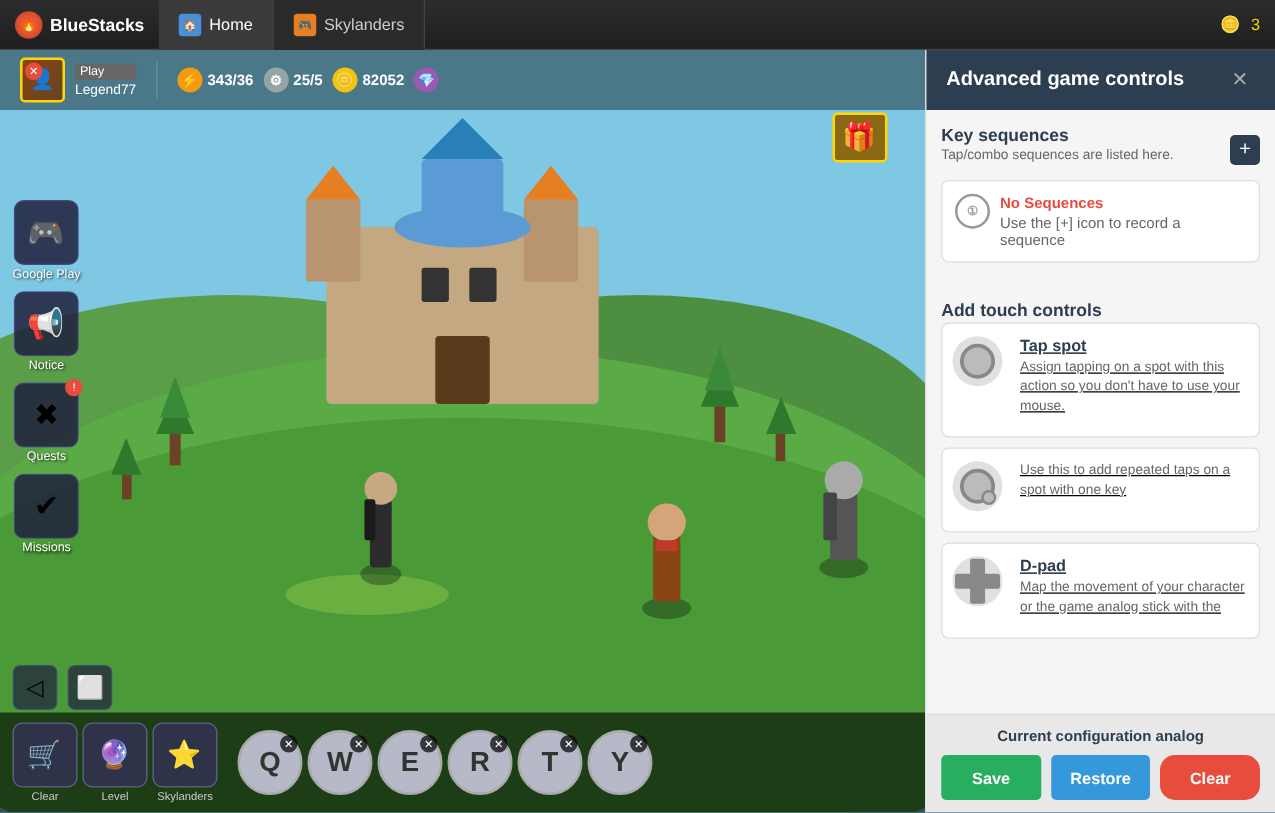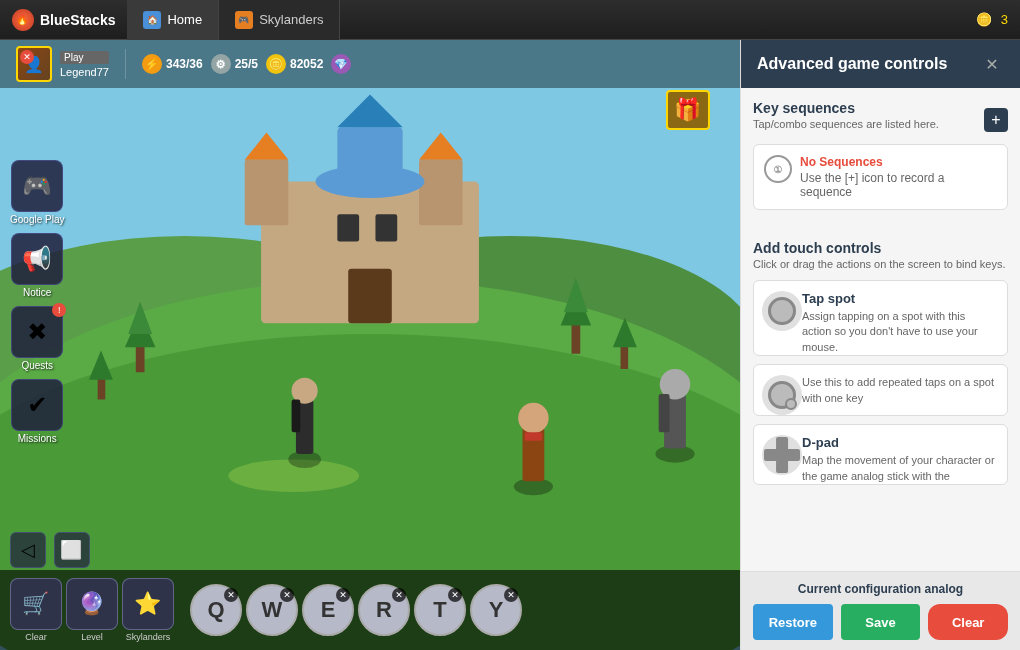--- a/index.html
+++ b/index.html
@@ -303,24 +303,25 @@
     }
 
     
     .touch-section { margin-bottom: 8px; }
 
     
     .control-card {
       background: white;
       border: 1px solid #ddd;
       border-radius: 6px;
-      padding: 10px 10px 0 8px;
-      display: flex; align-items: flex-start; gap: 0;
+      padding: 10px 10px 16px 8px;
+      display: flex; align-items: flex-start; gap: 14px;
       margin-bottom: 8px;
       cursor: pointer;
+      text-decoration: underline;
     }
     .card-icon {
       width: 40px; height: 40px;
       background: #e0e0e0;
       border-radius: 50%;
       display: flex; align-items: center; justify-content: center;
       font-size: 20px; flex-shrink: 0;
     }
     .card-body { flex: 1; }
     .card-title {
@@ -620,21 +621,20 @@
           <div class="seq-icon" style="font-size:10px;font-weight:bold;">①</div>
           <div>
             <div class="no-seq-title">No Sequences</div>
             <div class="no-seq-text">Use the [+] icon to record a sequence</div>
           </div>
         </div>
       </div>
 
       <div class="touch-section">
         <div class="section-title">Add touch controls</div>
-        <div class="section-desc">Click or drag the actions on the screen to bind keys.</div>
 
         <div class="control-card">
           <div class="card-icon">
             <div style="width:28px;height:28px;background:#bbb;border-radius:50%;border:3px solid #888;"></div>
           </div>
           <div class="card-body">
             <div class="card-title">Tap spot</div>
             <div class="card-desc">Assign tapping on a spot with this action so you don't have to use your mouse.</div>
           </div>
         </div>
@@ -662,21 +662,21 @@
             <div class="card-desc">Map the movement of your character or the game analog stick with the</div>
           </div>
         </div>
       </div>
 
     </div>
 
     <div class="panel-footer">
       <div class="config-label">Current configuration analog</div>
       <div class="footer-btns">
+        <button class="footer-btn btn-save">Save</button>
         <button class="footer-btn btn-restore">Restore</button>
-        <button class="footer-btn btn-save">Save</button>
         <button class="footer-btn btn-clear">Clear</button>
       </div>
     </div>
 
   </div>
 
 </div>
 
 </body></html>

